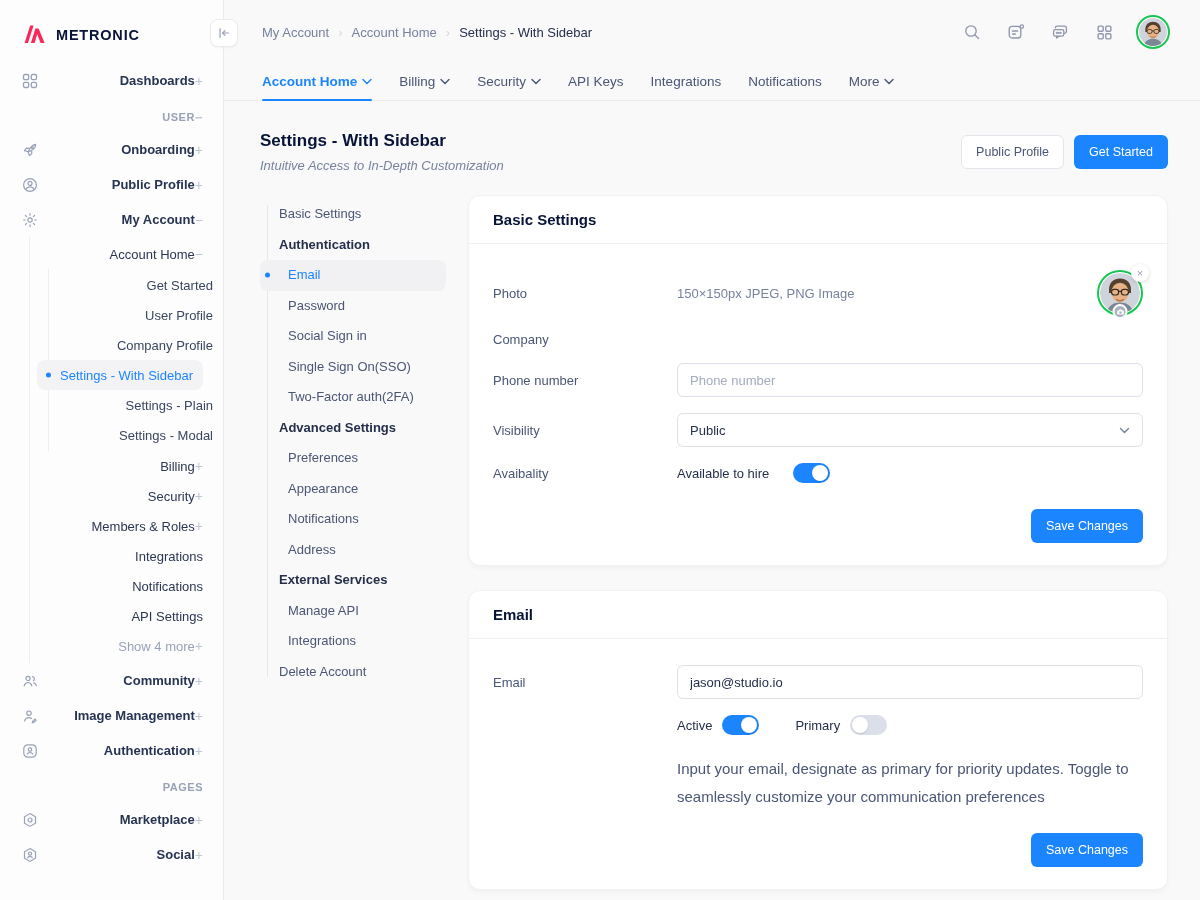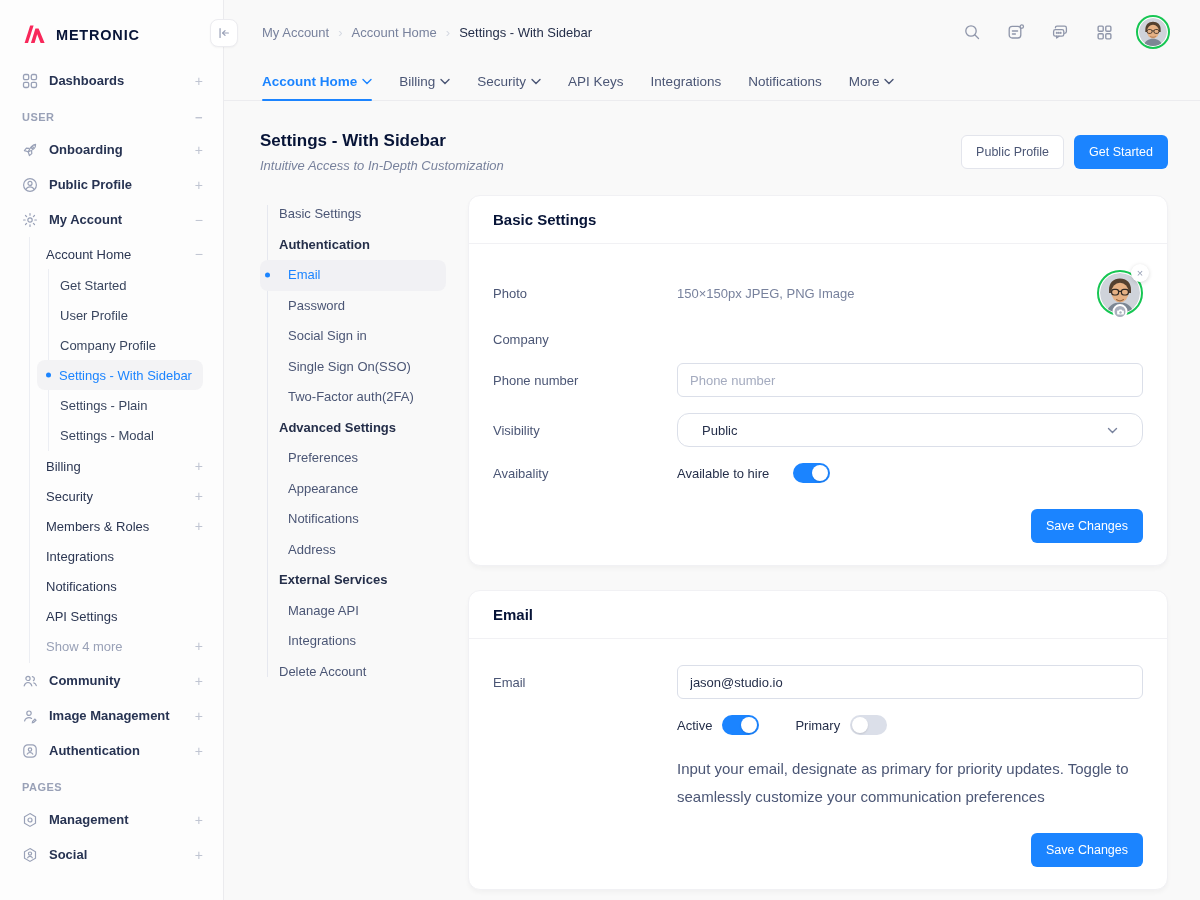--- a/index.html
+++ b/index.html
@@ -8,21 +8,21 @@
     font-family: "Liberation Sans", sans-serif;
     background:#f9f9f9; color:#252f4a; font-size:13px;
     display:flex; position:relative;
   }
   svg { display:block; }
 
   
   .sidebar {
     width:224px; min-width:224px; background:#fdfdfd;
     border-right:1px solid #ebebee; height:900px; position:relative;
-    padding-bottom:20px; overflow:hidden;
+    padding-bottom:20px; overflow:hidden;text-align:right;
   }
   .logo-row { display:flex; align-items:center; gap:9px; padding:24px 22px 18px 22px; }
   .brand-name { font-size:14.5px; font-weight:800; letter-spacing:.8px; color:#071437; }
 
   .nv { display:flex; align-items:center; height:35px; padding:0 20px 0 22px; cursor:pointer; }
   .nv .nv-ic { width:16px; margin-right:11px; color:#99a1b7; flex:none; }
   .nv .nv-lb { flex:1; font-weight:600; color:#273352; font-size:13px; white-space:nowrap; }
   .nv .nv-x  { color:#c0c5d2; font-size:14px; font-weight:400; }
   .nv-head { display:flex; align-items:center; height:30px; padding:0 20px 0 22px; margin-top:4px;
              font-size:11px; font-weight:600; letter-spacing:.5px; color:#99a1b7; }
@@ -100,22 +100,22 @@
   .card-h { padding:15px 24px; border-bottom:1px solid #f1f1f4; }
   .card-h h3 { font-size:15px; font-weight:600; color:#071437; }
   .card-b { padding:2px 24px 22px 24px; }
   .frow { display:grid; grid-template-columns:184px 1fr; align-items:center; margin-top:16px; }
   .frow.first { margin-top:24px; }
   .flabel { font-size:13px; color:#4b5675; }
   .fhint { font-size:13px; color:#78829d; }
   .tinput { width:100%; height:34px; border:1px solid #dbdfe9; border-radius:6px; background:#fff;
             padding:0 12px; font-family:inherit; font-size:13px; color:#252f4a; outline:none; }
   .tinput::placeholder { color:#a4abbf; }
-  .selectbox { width:100%; height:34px; border:1px solid #dbdfe9; border-radius:12px; background:#fff;
-            padding:0 24px; display:flex; align-items:center; justify-content:space-between;
+  .selectbox { width:100%; height:34px; border:1px solid #dbdfe9; border-radius:6px; background:#fff;
+            padding:0 12px; display:flex; align-items:center; justify-content:space-between;
             font-size:13px; color:#252f4a; cursor:pointer;gap:16px; }
   .photo-cell { display:flex; align-items:center; justify-content:space-between; }
   .photo-av { position:relative; width:46px; height:46px; }
   .photo-av .ring { width:46px; height:46px; border-radius:50%; border:2px solid #17c653; padding:1px; background:#fff; }
   .photo-av .ring svg { border-radius:50%; width:100%; height:100%; }
   .x-badge { position:absolute; top:-6px; right:-6px; width:18px; height:18px; border-radius:50%;
              background:#fff; box-shadow:0 1px 4px rgba(0,0,0,.15); border:none; cursor:pointer;
              color:#99a1b7; font-size:11px; line-height:18px; text-align:center; padding:0; }
   .cam-badge { position:absolute; bottom:-3px; left:50%; transform:translateX(-50%); width:15px; height:15px;
              border-radius:50%; background:#aab0bd; border:2px solid #fff; display:flex; align-items:center;
@@ -295,21 +295,21 @@
       <span class="hd-lb">PAGES</span>
     </div>
 
     <div class="nv">
       <span class="nv-ic">
         <svg width="16" height="16" viewBox="0 0 16 16" fill="none" stroke="currentColor" stroke-width="1.2">
             <path d="M8 1.6 L13.5 4.8 L13.5 11.2 L8 14.4 L2.5 11.2 L2.5 4.8 Z"></path>
             <circle cx="8" cy="8" r="2"></circle>
           </svg>
       </span>
-      <span class="nv-lb">Management</span>
+      <span class="nv-lb">Marketplace</span>
       <span class="nv-x">+</span>
     </div>
 
     <div class="nv">
       <span class="nv-ic">
         <svg width="16" height="16" viewBox="0 0 16 16" fill="none" stroke="currentColor" stroke-width="1.2">
             <path d="M8 1.6 L13.5 4.8 L13.5 11.2 L8 14.4 L2.5 11.2 L2.5 4.8 Z"></path>
             <circle cx="8" cy="6.6" r="1.6"></circle>
             <path d="M5.4 11.2 C6 10 6.9 9.4 8 9.4 C9.1 9.4 10 10 10.6 11.2"></path>
           </svg>

